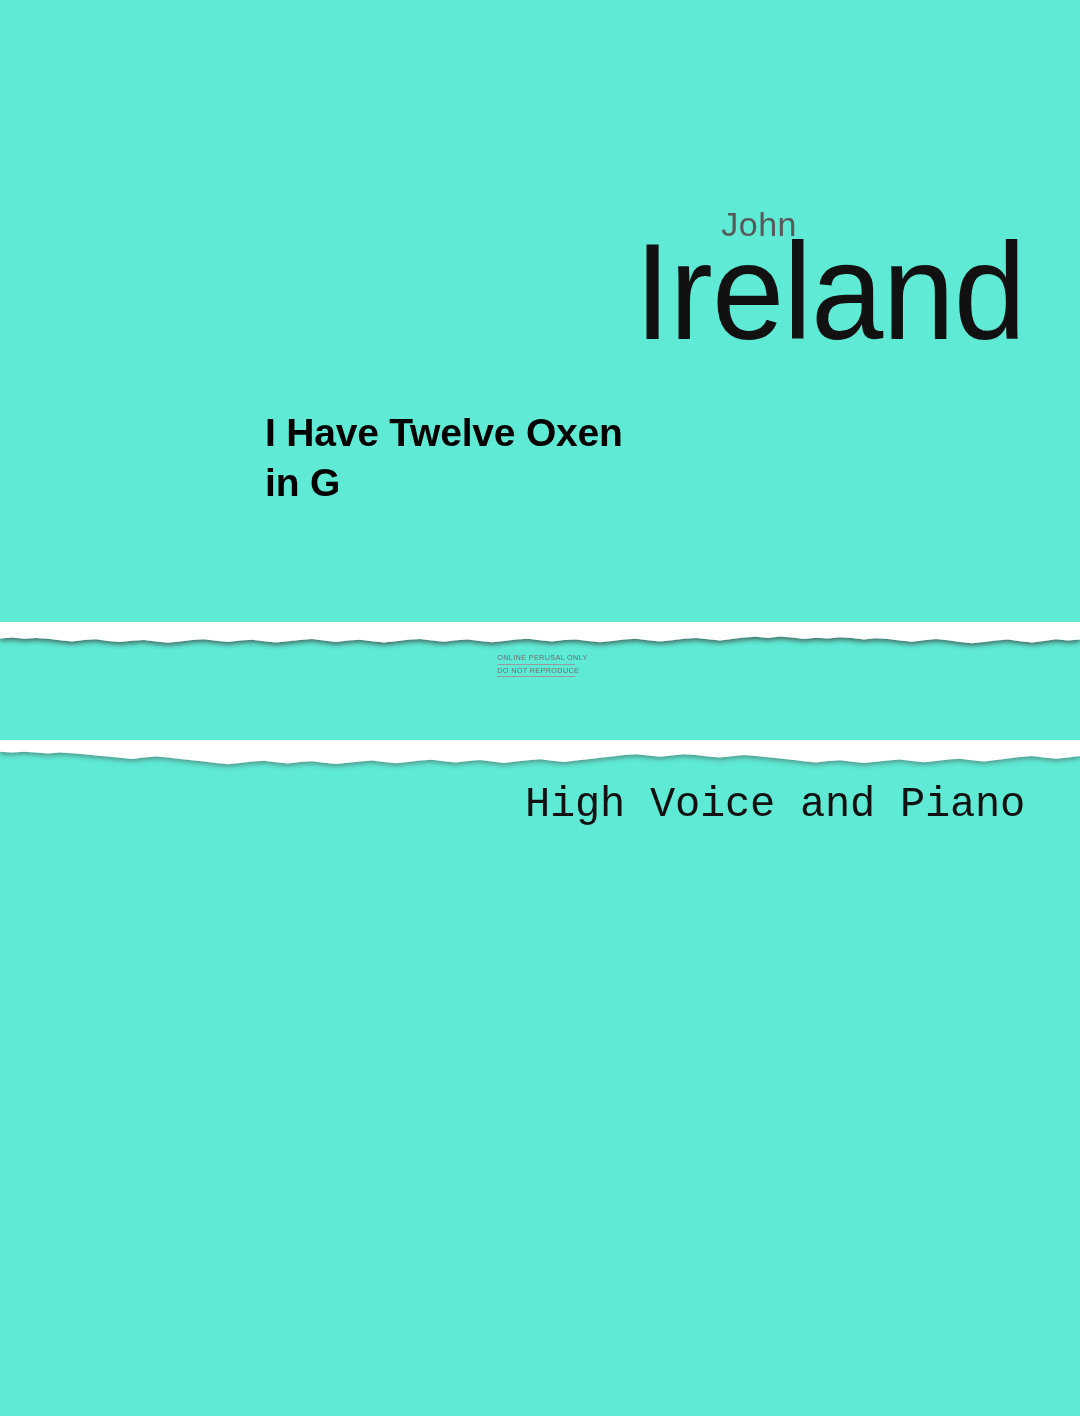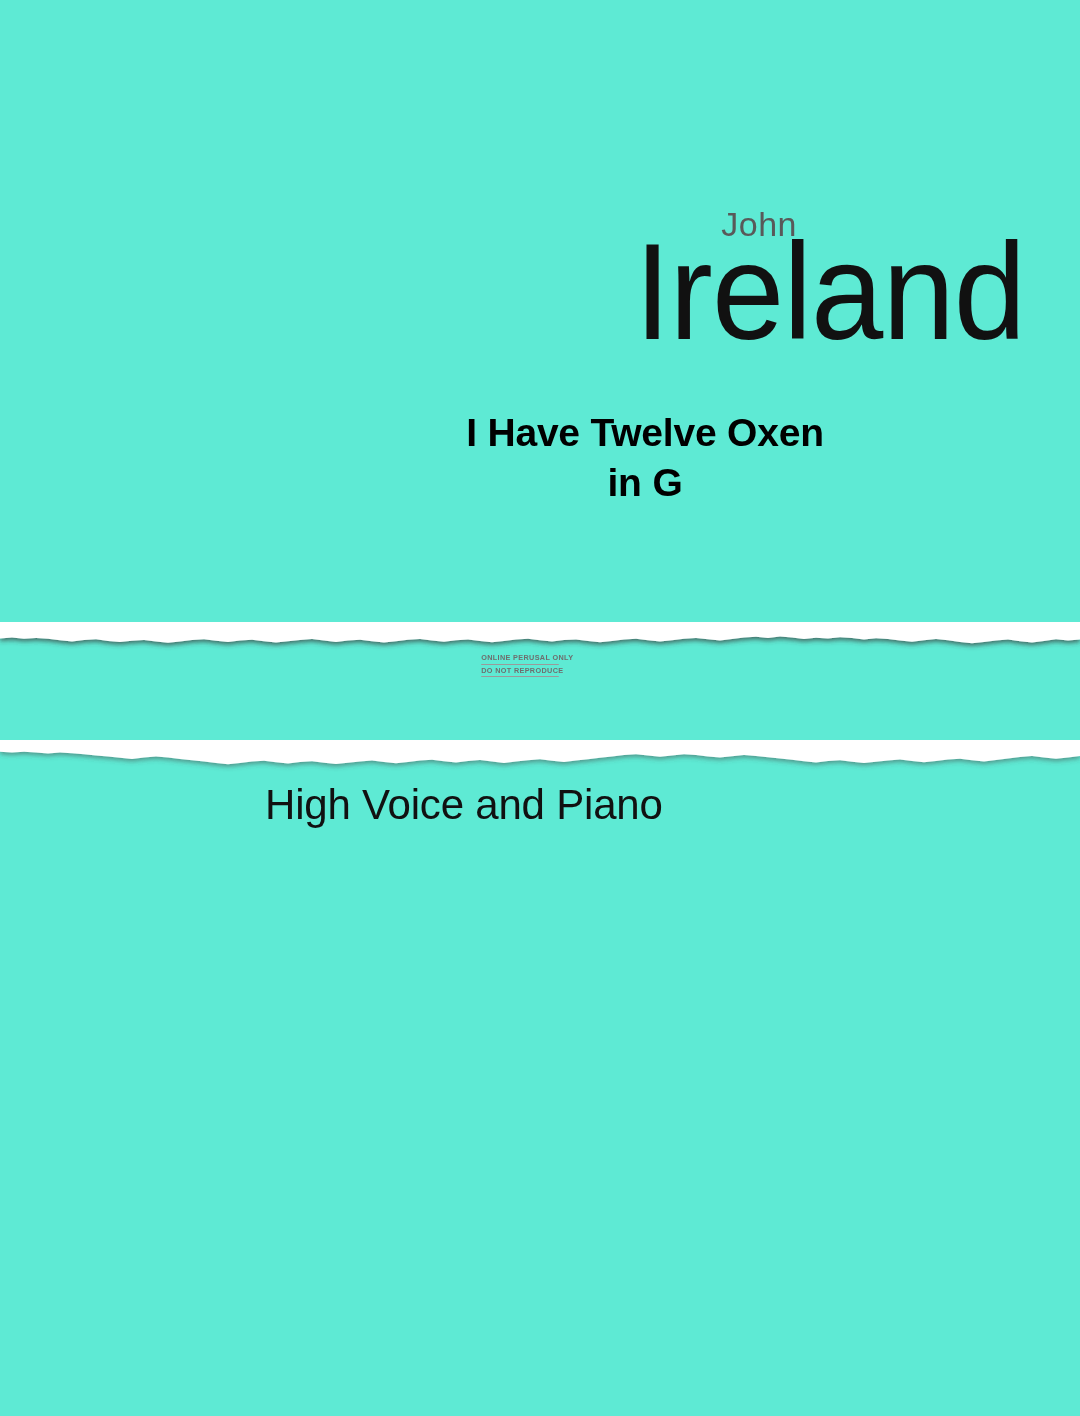--- a/index.html
+++ b/index.html
@@ -51,21 +51,21 @@
     transform: scaleY(1.06);
     transform-origin: right bottom;
   }
 
   
   .title-block {
     position: absolute;
     right: 55px;
     top: 408px;
     width: 760px;
-    text-align: center;
+    text-align: left;
   }
   .work-title {
     display: block;
     font-size: 39px;
     line-height: 50px;
     font-weight: bold;
     letter-spacing: -0.2px;
     color: #000000;
   }
   .work-key {
@@ -85,46 +85,46 @@
     height: 34px;
     pointer-events: none;
   }
   .torn-top    { top: 622px; }
   .torn-bottom { top: 740px; }
   .torn svg { display: block; width: 1080px; height: 34px; }
 
   
   .watermark {
     position: absolute;
-    left: 480px;
+    left: 496px;
     top: 653px;
     width: 80px;
     text-align: center;
     font-family: "Liberation Sans", sans-serif;
     font-size: 7.5px;
     line-height: 10.5px;
     letter-spacing: 0.35px;
     color: #6e6e6e;
-    font-weight: bold;
   }
   .watermark span {
     display: block;
     border-bottom: 1px solid #9a9a9a;
     white-space: nowrap;
     transform: scaleX(0.97);
   }
   .watermark span + span { margin-top: 1px; }
 
   
   .instrumentation-block {
     position: absolute;
     right: 55px;
     top: 780px;
     width: 760px;
-    text-align: left;
+    text-align: right;
+    font-family: Liberation Mono, monospace;
   }
   .instrumentation {
     display: block;
     font-size: 42px;
     line-height: 50px;
     font-weight: normal;
     letter-spacing: -0.2px;
     color: #111111;
   }
 </style>

